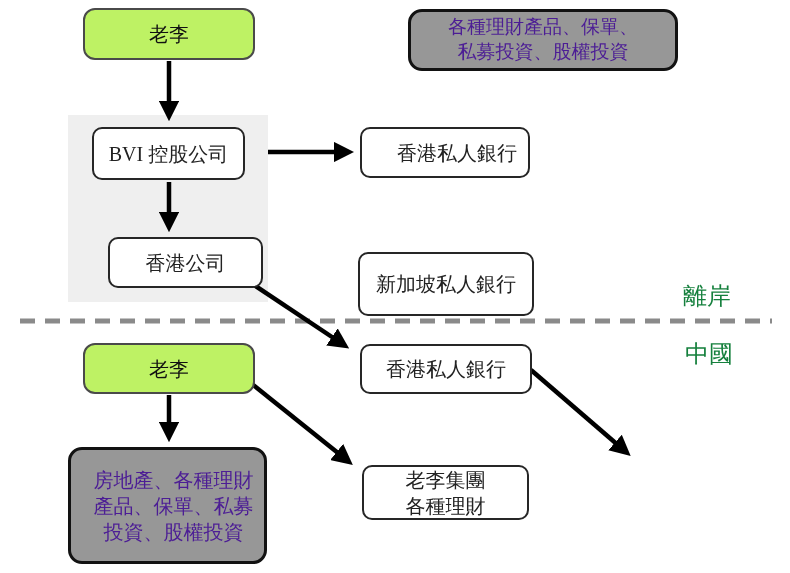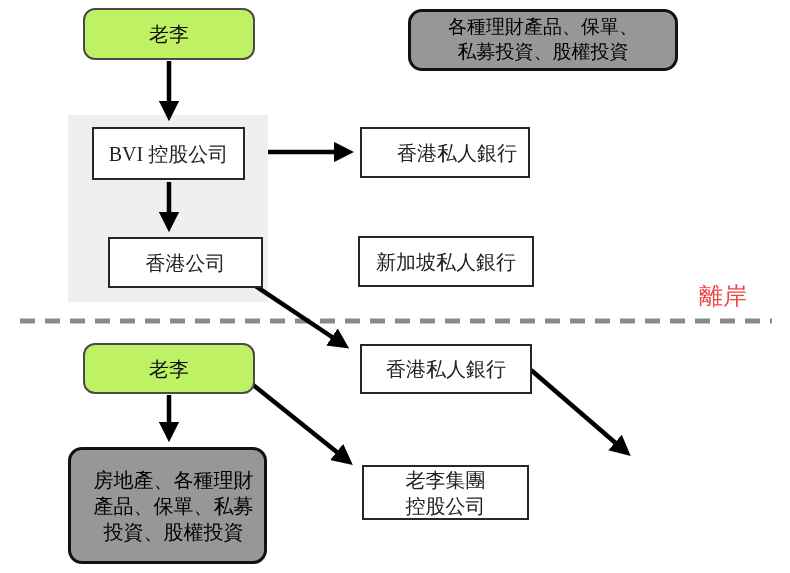--- a/index.html
+++ b/index.html
@@ -12,36 +12,36 @@
   }
   .offshore-region{
     position:absolute;left:68px;top:115px;width:200px;height:187px;
     background:#efefef;
   }
   svg.connectors{position:absolute;left:0;top:0;width:790px;height:573px;}
   .node{
     position:absolute;display:flex;align-items:center;justify-content:center;
     box-sizing:border-box;text-align:center;
     font-size:20px;color:#222;line-height:1.3;
-    border-radius:0;
+    border-radius:10px;
   }
   .node .lbl{white-space:pre-line;}
   .person{background:#bef264;border:2px solid #4a4a4a;border-radius:12px;color:#111;}
   .plain{background:#ffffff;border:2px solid #262626;}
-  .dark{background:#979797;border:3px solid #121212;border-radius:14px;color:#000000;}
+  .dark{background:#979797;border:3px solid #121212;border-radius:14px;color:#4c1d95;}
   .side-label{
-    position:absolute;font-size:24px;color:#ef4444;width:80px;text-align:center;
+    position:absolute;font-size:24px;color:#15803d;width:80px;text-align:left;
   }
   
   .n-laoli-top{left:83px;top:8px;width:172px;height:52px;}
   .n-offshore-assets{left:408px;top:9px;width:270px;height:62px;font-size:19px;}
   .n-bvi{left:92px;top:127px;width:153px;height:53px;}
   .n-hk-bank{left:360px;top:127px;width:170px;height:51px;padding-left:24px;}
   .n-hk-co{left:108px;top:237px;width:155px;height:51px;}
-  .n-sg-bank{left:358px;top:236px;width:176px;height:51px;}
+  .n-sg-bank{left:358px;top:252px;width:176px;height:64px;}
   .n-laoli-bot{left:83px;top:343px;width:172px;height:51px;}
   .n-china-foreign{left:360px;top:344px;width:172px;height:50px;}
   .n-china-assets{left:68px;top:447px;width:199px;height:117px;font-size:20px;padding-left:12px;}
   .n-laoli-group{left:362px;top:465px;width:167px;height:55px;}
   .n-wealth{left:567px;top:467px;width:170px;height:53px;}
   .l-offshore{left:683px;top:280px;}
   .l-china{left:685px;top:338px;}
 </style>
 </head>
 <body>
@@ -87,34 +87,35 @@
 
   <div class="node plain n-hk-co">
     <span class="lbl">香港公司</span>
   </div>
 
   <div class="node plain n-sg-bank">
     <span class="lbl">新加坡私人銀行</span>
   </div>
 
   <div class="side-label l-offshore">離岸</div>
+  <div class="side-label l-china">中國</div>
 
   <div class="node person n-laoli-bot">
     <span class="lbl">老李</span>
   </div>
 
   <div class="node plain n-china-foreign">
     <span class="lbl">香港私人銀行</span>
   </div>
 
   <div class="node dark n-china-assets">
     <span class="lbl">房地產、各種理財
 產品、保單、私募
 投資、股權投資</span>
   </div>
 
   <div class="node plain n-laoli-group">
     <span class="lbl">老李集團
-控股公司</span>
+各種理財</span>
   </div>
 
 
 </div>
 
 </body></html>

